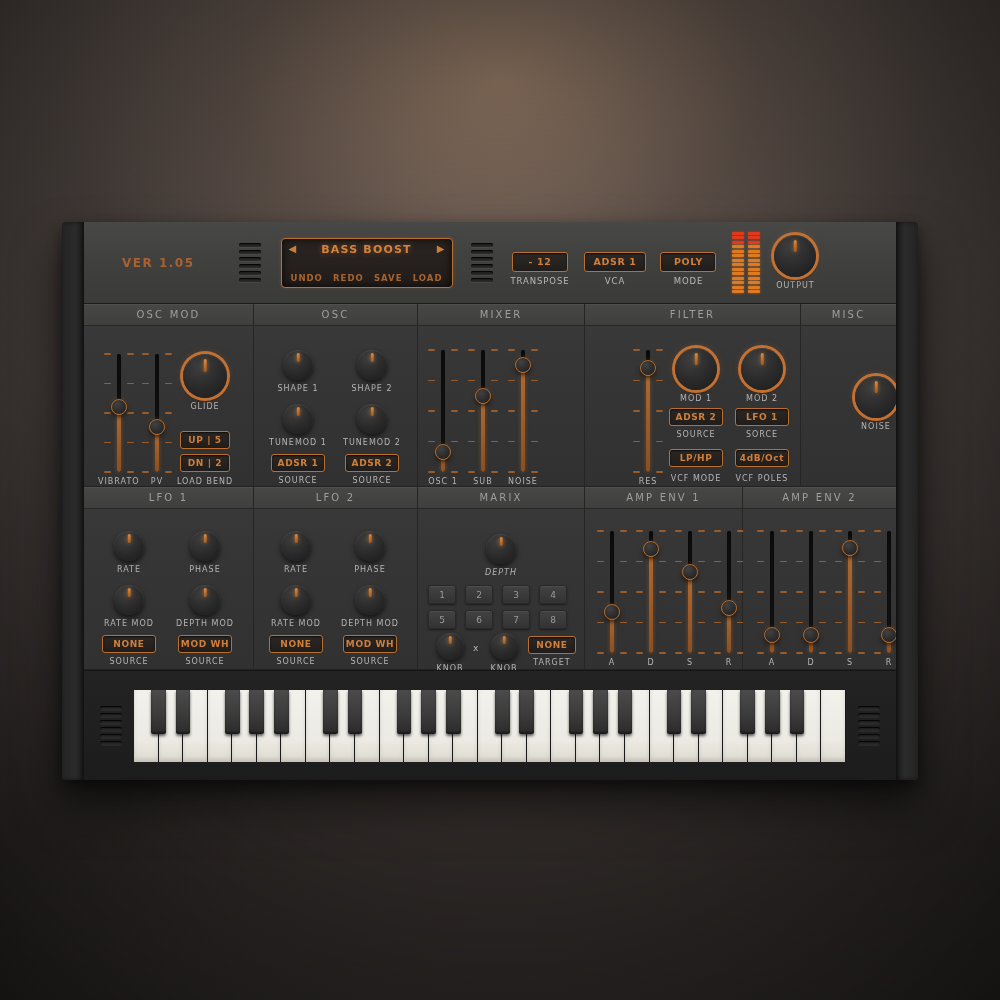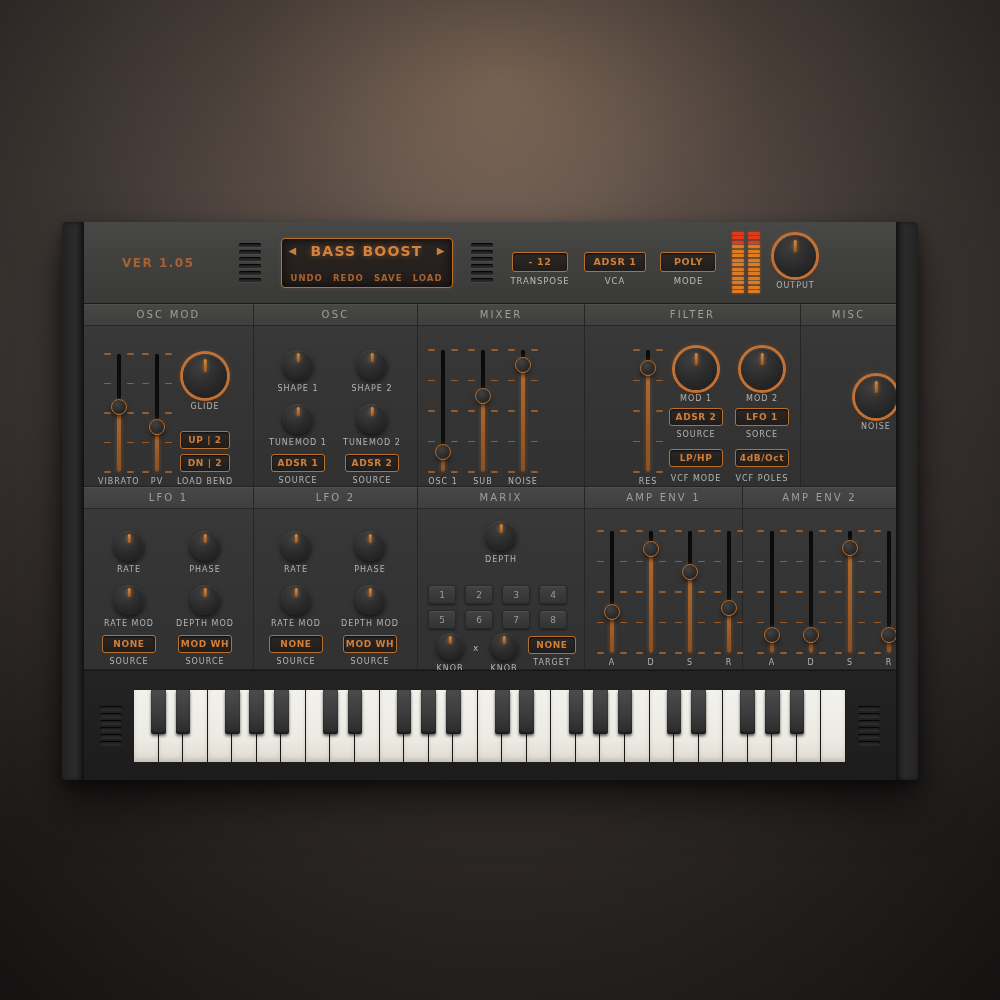--- a/index.html
+++ b/index.html
@@ -80,21 +80,21 @@
     width: 172px; height: 50px; margin-left: 20px;
     background: linear-gradient(180deg,#2a2422 0%, #221d1b 100%);
     border: 1px solid #b9702f; border-radius: 4px;
     box-shadow: inset 0 0 10px rgba(0,0,0,0.8), 0 0 4px rgba(185,112,47,0.25);
     padding: 4px 7px; display:flex; flex-direction:column; justify-content:space-between;
     position: relative;
   }
   #preset-row { display:flex; align-items:center; justify-content:space-between; }
   .preset-arrow { color:#c97f3c; font-size:10px; line-height:1; }
   #preset-name {
-    flex:1; text-align:center; color:#d4833d; font-size:14px;
+    flex:1; text-align:center; color:#d4833d; font-size:11px;
     letter-spacing:1.2px; font-weight:700; font-family:"DejaVu Sans", sans-serif;
     text-shadow: 0 0 6px rgba(212,131,61,0.45);
   }
   #preset-actions { display:flex; justify-content:space-between; padding:0 2px; }
   #preset-actions span {
     color:#a86430; font-size:8.5px; letter-spacing:1px; font-weight:700;
     font-family:"DejaVu Sans", sans-serif;
   }
 
   
@@ -415,21 +415,21 @@
                 </div>
               <div class="slider-label">PV</div>
             </div>
           </div>
           <div class="abs knob-wrap" style="left:88px;top:28px;width:66px;">
             <div class="knob ring" style="width:44px;height:44px;">
               <div class="pointer"></div>
             </div>
             <div class="knob-label">GLIDE</div>
           </div>
-          <div class="abs opt-btn" style="left:96px;top:105px;width:50px;height:18px;font-size:9px;">UP | 2</div>
+          <div class="abs opt-btn" style="left:96px;top:105px;width:50px;height:18px;font-size:9px;">UP | 5</div>
           <div class="abs opt-btn" style="left:96px;top:128px;width:50px;height:18px;font-size:9px;">DN | 2</div>
           <div class="abs sub-label" style="left:86px;top:151px;width:70px;">LOAD BEND</div>
         </div>
       </div>
 
       <div class="panel" style="width:164px;">
         <div class="panel-title-bar">
           <span class="panel-title">OSC</span>
         </div>
         <div class="panel-body">
@@ -663,21 +663,21 @@
           <div class="abs opt-btn" style="left:89px;top:126px;width:54px;height:18px;font-size:9px;">MOD WH</div>
           <div class="abs sub-label" style="left:84px;top:148px;width:64px;">SOURCE</div>
         </div>
       </div>
 
       <div class="panel" style="width:167px;">
         <div class="panel-title-bar">
           <span class="panel-title">MARIX</span>
         </div>
         <div class="panel-body">
-          <div class="abs knob-wrap" style="left:52px;top:12px;width:62px;">
+          <div class="abs knob-wrap" style="left:52px;top:25px;width:62px;font-style:italic;">
             <div class="knob" style="width:30px;height:30px;">
                 <div class="pointer"></div>
               </div>
             <div class="knob-label">DEPTH</div>
           </div>
           <div class="abs" id="matrix-steps" style="left:10px;top:76px;width:148px;display:flex;flex-wrap:wrap;gap:6px 9px;">
               <div class="step-btn">1</div>
               <div class="step-btn">2</div>
               <div class="step-btn">3</div>
               <div class="step-btn">4</div>

